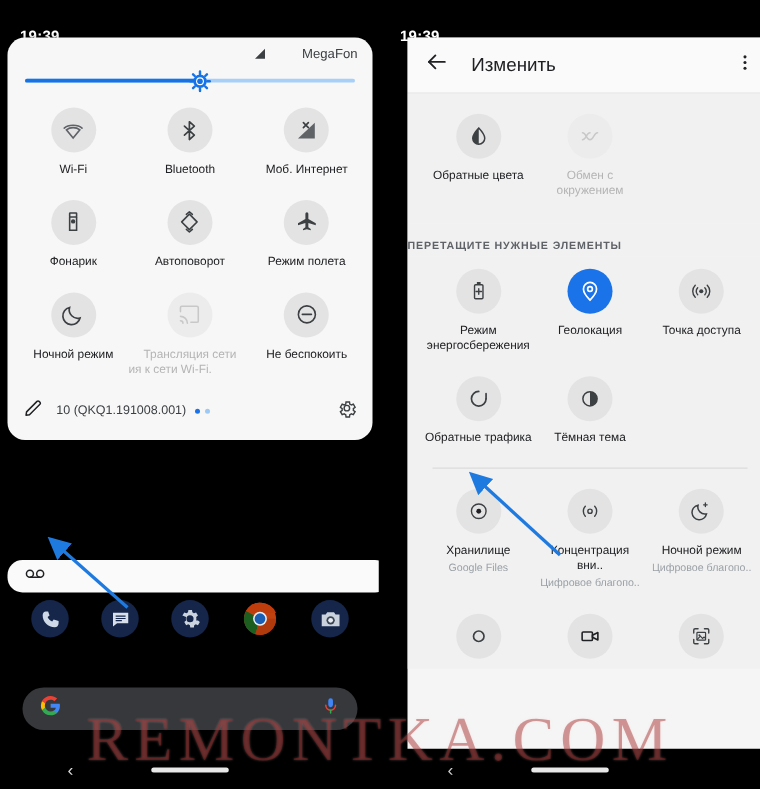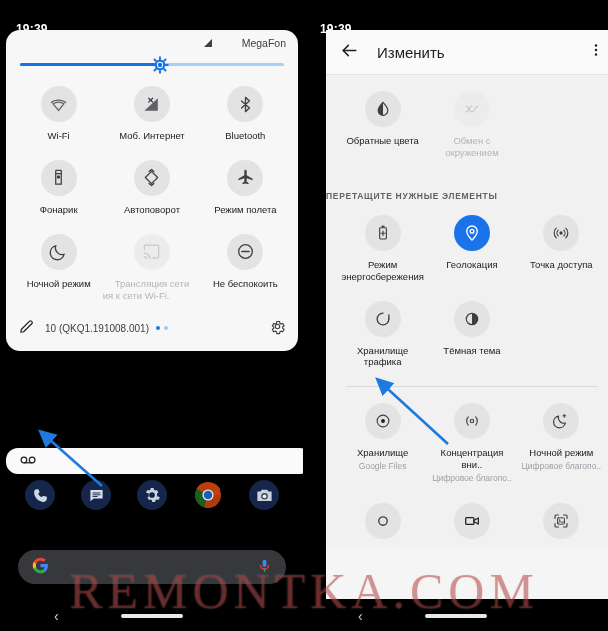--- a/index.html
+++ b/index.html
@@ -141,38 +141,38 @@
             <svg width="19" height="19" viewBox="0 0 24 24" fill="none" stroke="#5f6368" stroke-width="1.6">
               <path d="M3 9.5 C7 5.5 17 5.5 21 9.5" stroke-linecap="round"></path>
               <path d="M12 19.5 L5.2 11.2 C9 8.2 15 8.2 18.8 11.2 Z"></path>
             </svg>
           </div>
           <div class="tlabel">Wi-Fi</div>
         </div>
 
         <div class="tile">
           <div class="circ">
+            <svg width="19" height="19" viewBox="0 0 24 24" fill="none" stroke="#3c4043" stroke-width="1.7" stroke-linejoin="round" stroke-linecap="round">
+              <path d="M7 7.5 L17 16.5 L12 21 L12 3 L17 7.5 L7 16.5"></path>
+            </svg>
+          </div>
+          <div class="tlabel">Bluetooth</div>
+        </div>
+
+        <div class="tile">
+          <div class="circ">
             <svg width="19" height="19" viewBox="0 0 24 24">
               <path d="M3 20 L20 20 L20 4 Z" fill="#5f6368"></path>
               <g stroke="#3c4043" stroke-width="1.7" stroke-linecap="round">
                 <line x1="8.5" y1="4" x2="13.5" y2="9"></line>
                   <line x1="13.5" y1="4" x2="8.5" y2="9"></line>
               </g>
             </svg>
           </div>
           <div class="tlabel">Моб. Интернет</div>
-        </div>
-
-        <div class="tile">
-          <div class="circ">
-            <svg width="19" height="19" viewBox="0 0 24 24" fill="none" stroke="#3c4043" stroke-width="1.7" stroke-linejoin="round" stroke-linecap="round">
-              <path d="M7 7.5 L17 16.5 L12 21 L12 3 L17 7.5 L7 16.5"></path>
-            </svg>
-          </div>
-          <div class="tlabel">Bluetooth</div>
         </div>
 
         <div class="tile">
           <div class="circ">
             <svg width="19" height="19" viewBox="0 0 24 24" fill="none" stroke="#3c4043" stroke-width="1.6">
               <rect x="8.5" y="3" width="7" height="4" rx="0.5"></rect>
               <path d="M8.5 7 L8.5 20.5 L15.5 20.5 L15.5 7"></path>
               <circle cx="12" cy="11.5" r="1.4" fill="#3c4043"></circle>
             </svg>
           </div>
@@ -432,21 +432,21 @@
             <div class="tlabel">Точка доступа</div>
           </div>
 
           <div class="tile">
             <div class="circ">
               <svg width="18" height="18" viewBox="0 0 24 24" fill="none" stroke="#3c4043" stroke-width="1.8" stroke-linecap="round">
                 <path d="M12 4.2 a7.8 7.8 0 1 0 7.8 7.8"></path>
                 <line x1="19.8" y1="12" x2="19.8" y2="6.6"></line>
               </svg>
             </div>
-            <div class="tlabel">Хранилище трафика</div>
+            <div class="tlabel">Обратные трафика</div>
           </div>
 
           <div class="tile">
             <div class="circ">
               <svg width="18" height="18" viewBox="0 0 24 24">
                 <circle cx="12" cy="12" r="7.6" fill="none" stroke="#3c4043" stroke-width="1.6"></circle>
                 <path d="M12 4.4 a7.6 7.6 0 0 1 0 15.2 Z" fill="#3c4043"></path>
               </svg>
             </div>
             <div class="tlabel">Тёмная тема</div>

